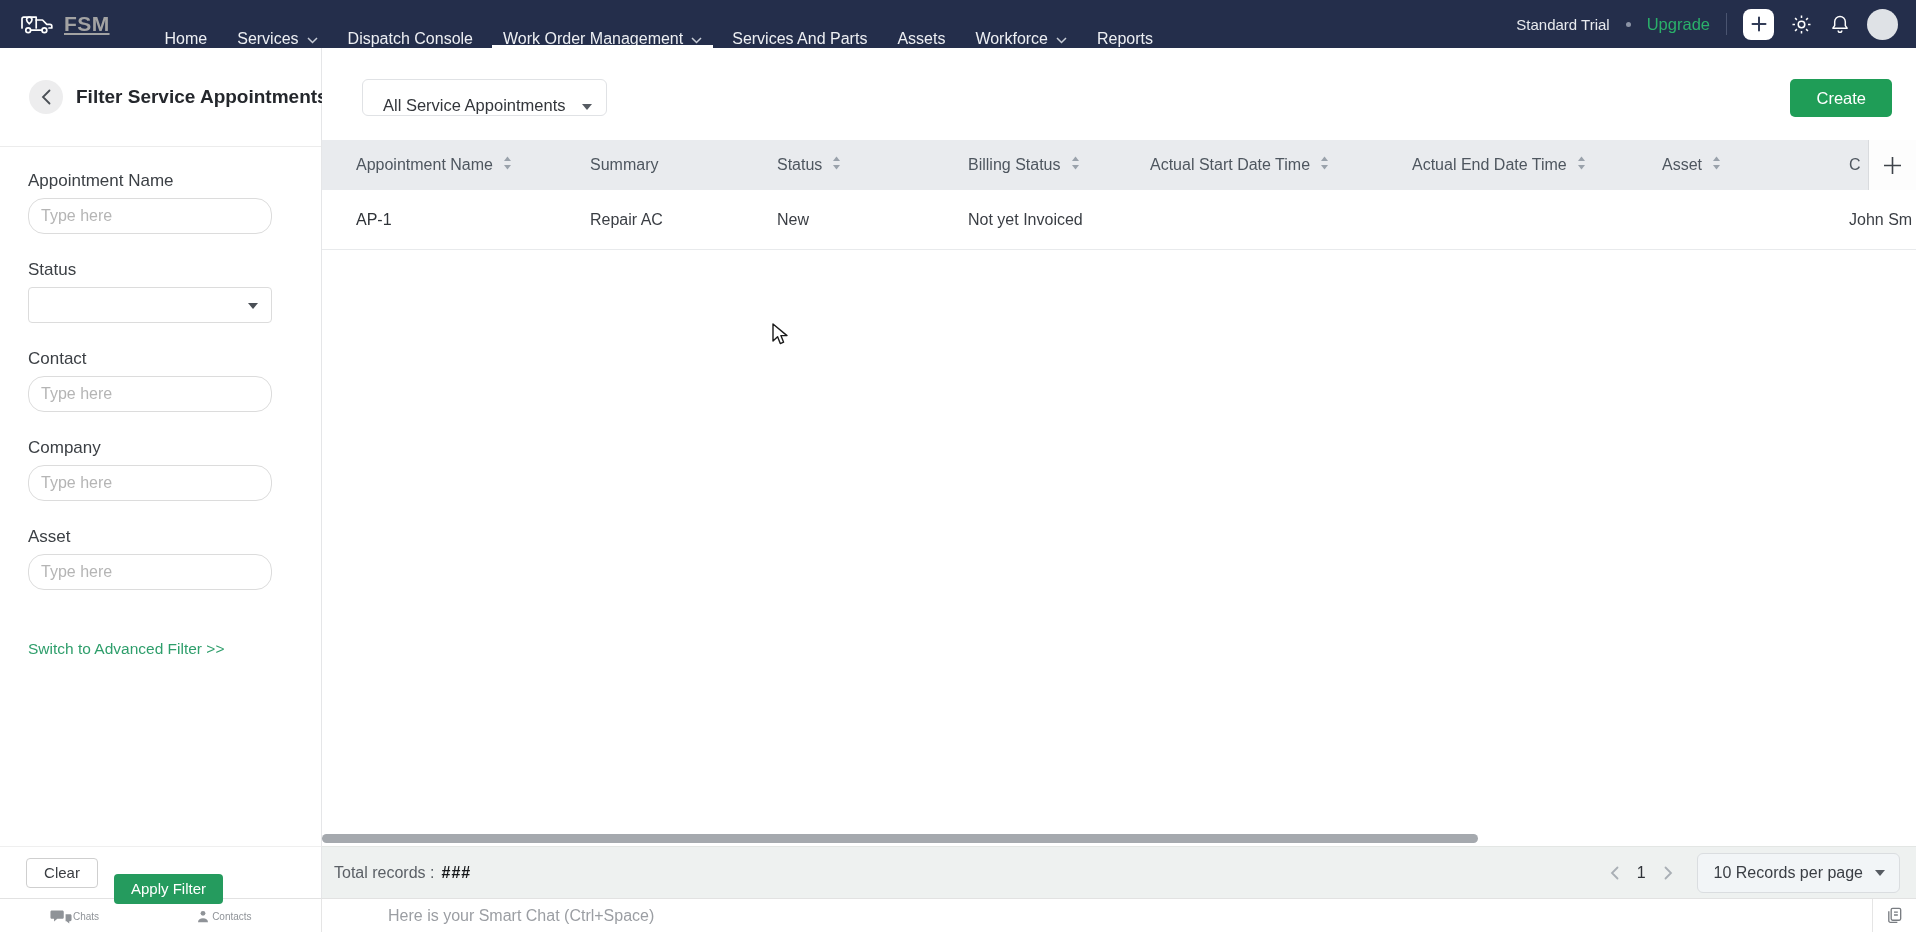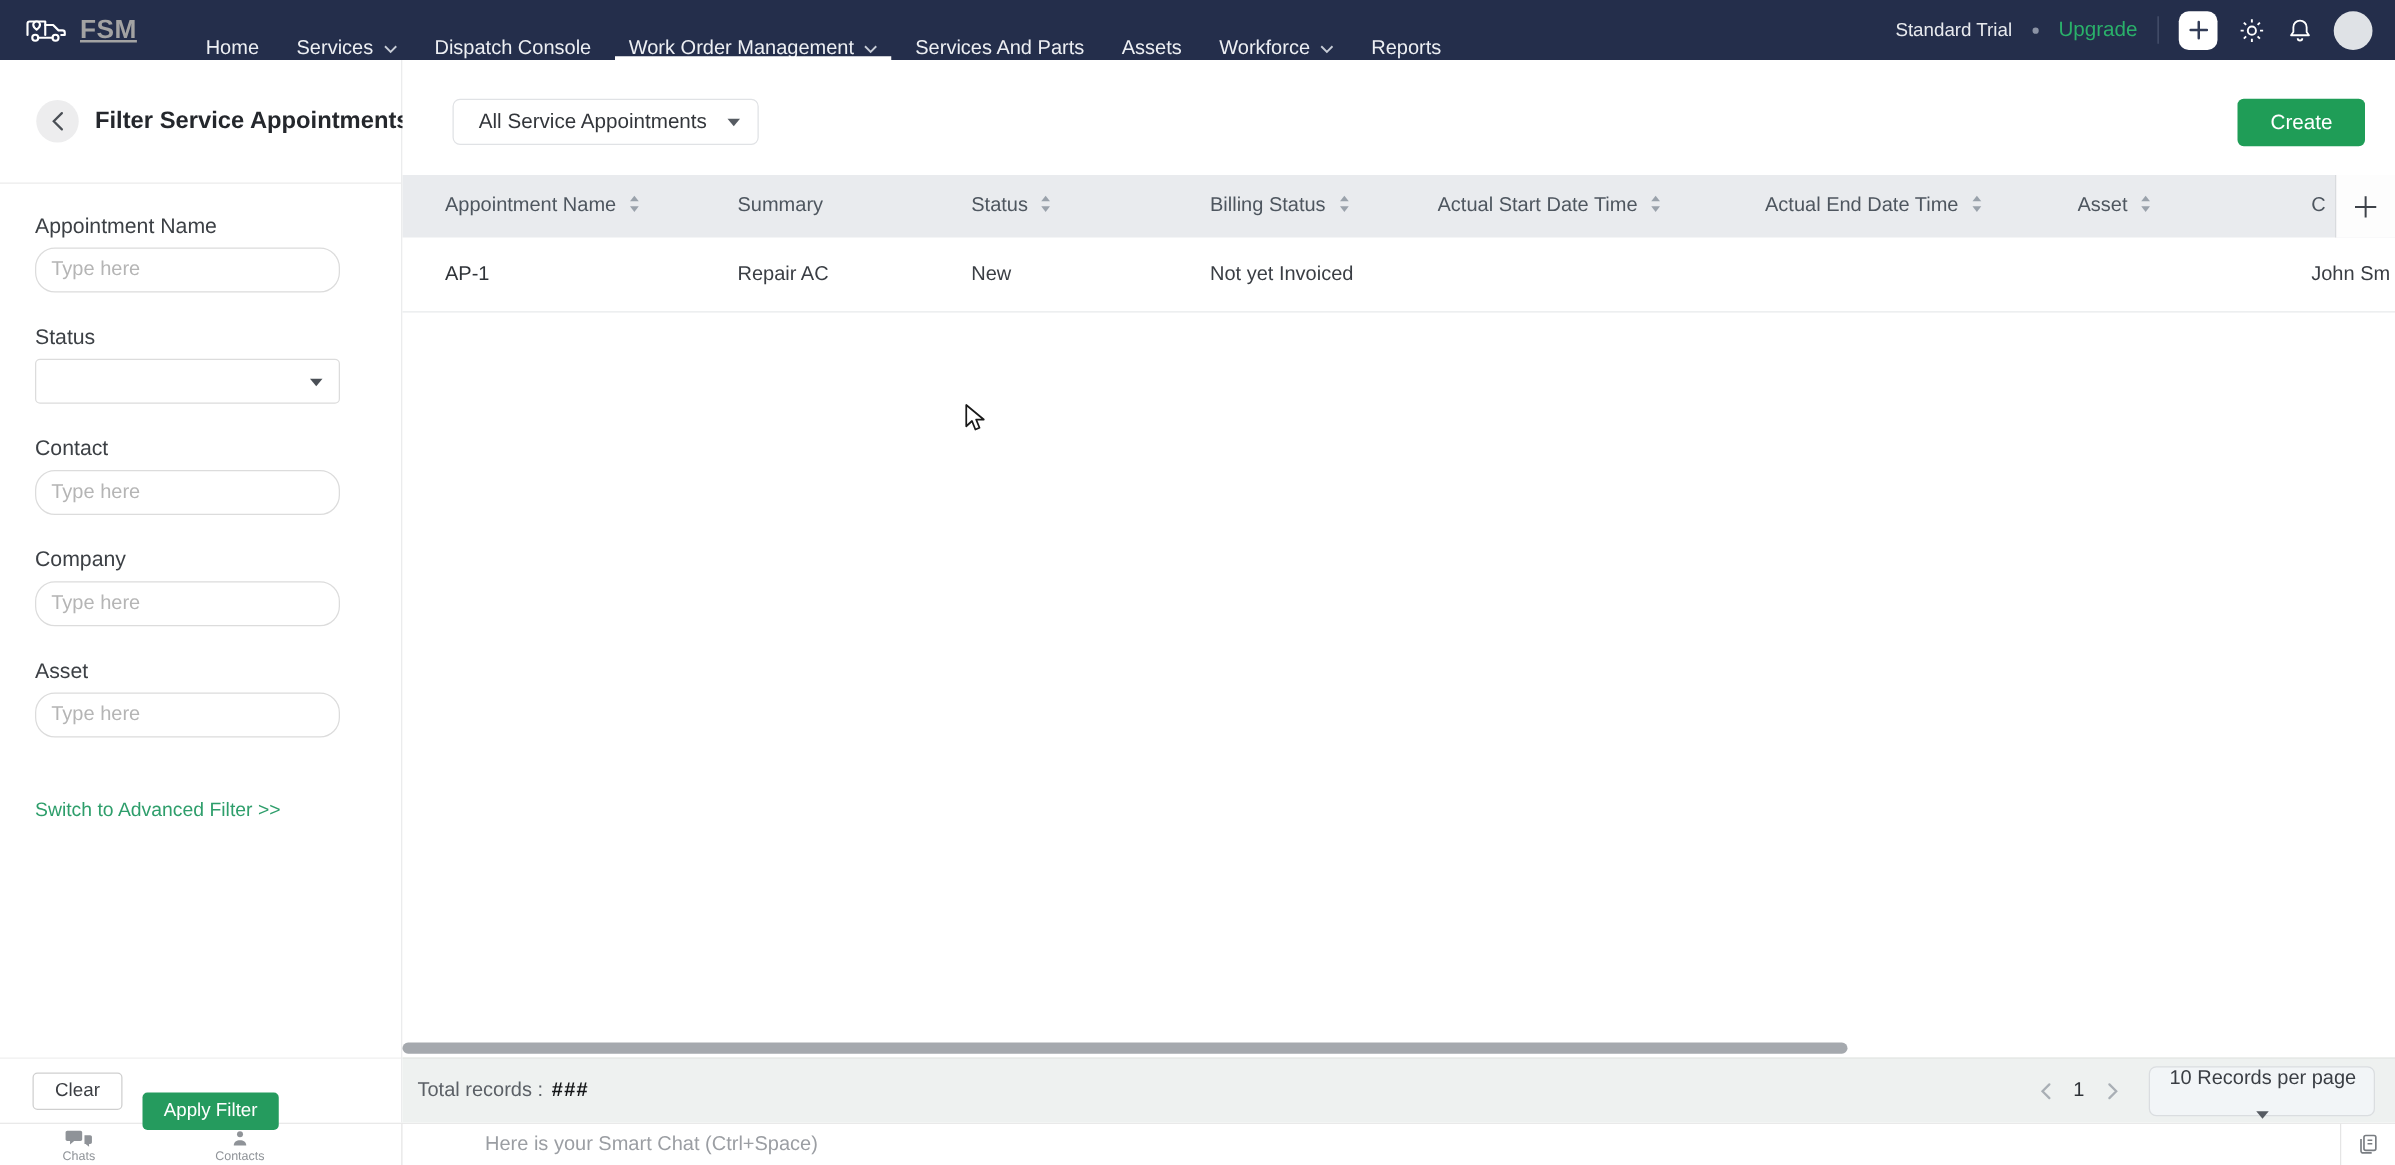--- a/index.html
+++ b/index.html
@@ -57,21 +57,21 @@
                border-radius:4px; font-size:15px; color:#3a3d42; cursor:pointer;
                font-family:"Liberation Sans", sans-serif; }
   .btn-apply { height:30px; padding:0 17px; background:#259b5e; border:none; border-radius:4px;
                color:#fff; font-size:15px; cursor:pointer; font-family:"Liberation Sans", sans-serif;margin-top:32px; }
 
   
   .main { flex:1; min-width:0; display:flex; flex-direction:column; background:#fff; }
   .toolbar { height:92px; display:flex; justify-content:space-between;
              padding:31px 24px 0 40px; }
   .view-select { height:37px; border:1px solid #e0e2e5; border-radius:6px; background:#fff;
-                 display:flex; align-items:center; gap:16px; padding:0 14px 0 20px;
+                 display:flex; align-items:flex-end; gap:16px; padding:0 14px 0 20px;
                  font-size:16.5px; color:#33363b; cursor:pointer;
                  font-family:"Liberation Sans", sans-serif; }
   .vs-caret { width:0; height:0; border:5px solid transparent; border-top:6px solid #565b62;
               margin-top:5px; }
   .create-btn { height:38px; padding:0 26px; background:#1f9d57; color:#fff; border:none;
                 border-radius:5px; font-size:16.5px; cursor:pointer;
                 font-family:"Liberation Sans", sans-serif; }
 
   
   .thead { height:50px; background:#e9ebee; display:flex; align-items:center;
@@ -96,28 +96,28 @@
   .list-footer { height:52px; background:#eef1f0; border-top:1px solid #e3e6e4; display:flex;
                  align-items:center; justify-content:space-between; padding:0 16px 0 12px; }
   .total { font-size:16px; color:#5b6066; display:flex; align-items:center; gap:7px; }
   .tr-value { font-weight:700; color:#141618; letter-spacing:1px; }
   .pager { display:flex; align-items:center; }
   .pg-btn { background:none; border:none; padding:6px; display:flex; cursor:pointer; }
   .pg-num { font-size:16px; color:#2f3338; margin:0 12px; cursor:pointer; }
   .rpp { height:40px; background:#f2f5f7; border:1px solid #dadde0; border-radius:6px;
          display:flex; align-items:center; gap:12px; padding:0 14px 0 16px; font-size:16px;
          color:#3a3e44; margin-left:18px; cursor:pointer;
-         font-family:"Liberation Sans", sans-serif;flex-direction:column; }
+         font-family:"Liberation Sans", sans-serif; }
 
   
   .bottombar { height:34px; border-top:1px solid #e2e2e2; background:#fff;
                display:flex; align-items:stretch; }
   .dock { width:322px; min-width:322px; border-right:1px solid #e5e5e5; display:flex;
           align-items:center; gap:96px; padding-left:50px; }
-  .dock-item { display:flex; flex-direction:column; align-items:center; gap:1px;
+  .dock-item { display:flex; flex-direction:row; align-items:center; gap:1px;
                font-size:10px; color:#8f9398; cursor:pointer; padding-top:2px; }
   .smartchat { flex:1; display:flex; align-items:center; padding-left:66px; font-size:16px;
                color:#9b9ea3; cursor:text; }
   .bb-right { width:44px; border-left:1px solid #e5e5e5; display:flex; align-items:center;
               justify-content:center; cursor:pointer; }
 
   .cursor { position:absolute; left:771px; top:322px; pointer-events:none; z-index:99; }
 </style>
 </head>
 <body>

